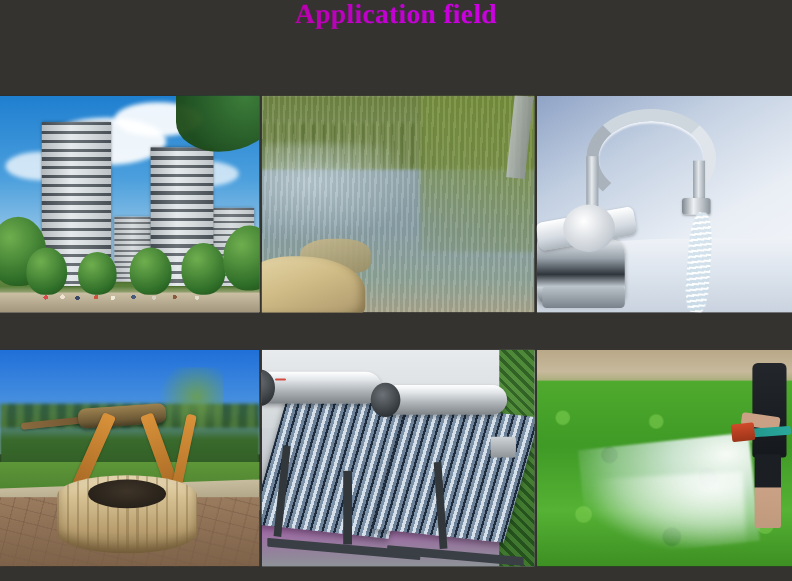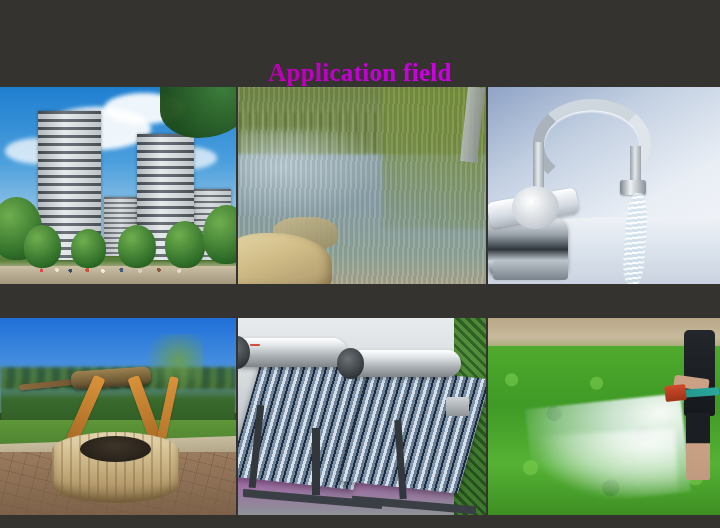--- a/index.html
+++ b/index.html
@@ -19,21 +19,21 @@
     position: relative;
     width: 720px;
     height: 528px;
     background: #353330;
   }
 
   
   .header {
     height: 87px;
     display: flex;
-    align-items: flex-end;
+    align-items: flex-start;
     justify-content: center;
     background: #353330;
   }
 
   .header-title {
     font-family: "Liberation Serif", serif;
     font-weight: bold;
     font-size: 25px;
     letter-spacing: 0.3px;
     color: #c400d8;

